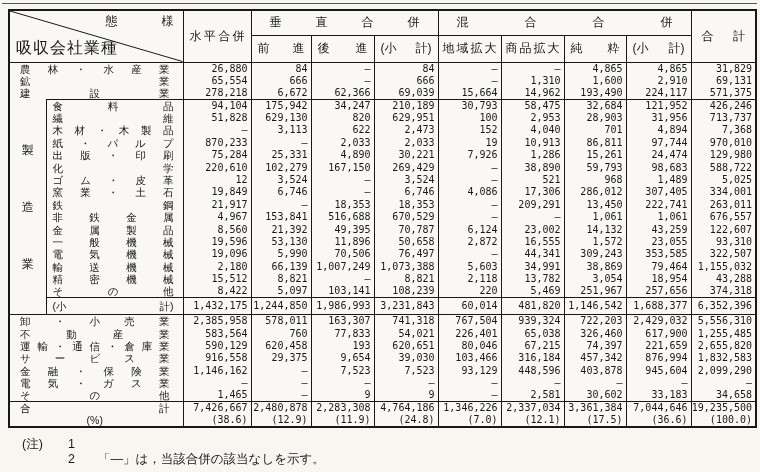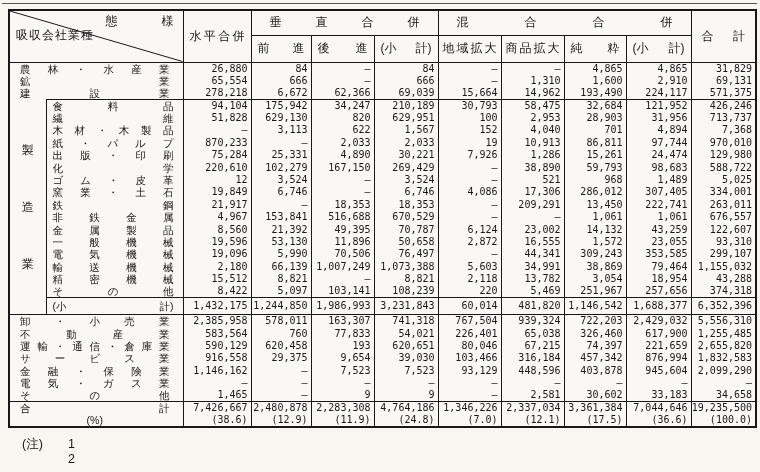--- a/index.html
+++ b/index.html
@@ -22,21 +22,21 @@
   td.lab{padding:0 13px 0 10px;}
   td.lab2{padding:0 9px 0 6px;}
   td.cc{text-align:center;}
   .jl{display:block;white-space:nowrap;}
   .jflex{display:flex;justify-content:space-between;}
   .hpad{padding:0 6px;}
   .gpad{padding:0 18px;}
   .corner{position:relative;}
   .diag{position:absolute;left:0;top:0;width:100%;height:100%;}
   .corner-top{position:absolute;top:4px;right:9px;width:68px;font-size:12px;}
-  .corner-bottom{position:absolute;left:6px;bottom:20px;font-size:12px;letter-spacing:1px;}
+  .corner-bottom{position:absolute;left:6px;bottom:8px;font-size:16px;letter-spacing:1px;}
   .vcell{position:relative;}
   .vlabel{position:absolute;left:0;top:0;right:0;bottom:0;display:flex;
           flex-direction:column;justify-content:space-evenly;align-items:center;
           font-size:12px;}
   .notes{position:absolute;left:22px;top:437px;font-size:12.5px;line-height:15px;}
   .note-row{display:flex;}
   .nmark{width:46px;}
   .nnum{width:30px;}
 </style>
 </head>
@@ -257,21 +257,21 @@
               <span>材</span>
               <span>・</span>
               <span>木</span>
               <span>製</span>
               <span>品</span>
             </div>
           </td>
           <td class="num">—</td>
           <td class="num">3,113</td>
           <td class="num">622</td>
-          <td class="num">1,567</td>
+          <td class="num">2,473</td>
           <td class="num">152</td>
           <td class="num">4,040</td>
           <td class="num">701</td>
           <td class="num">4,894</td>
           <td class="num">7,368</td>
         </tr>
         <tr>
           <td class="lab lab2">
             <div class="jl jflex">
               <span>紙</span>
@@ -452,21 +452,21 @@
             </div>
           </td>
           <td class="num">19,096</td>
           <td class="num">5,990</td>
           <td class="num">70,506</td>
           <td class="num">76,497</td>
           <td class="num">—</td>
           <td class="num">44,341</td>
           <td class="num">309,243</td>
           <td class="num">353,585</td>
-          <td class="num">299,107</td>
+          <td class="num">322,507</td>
         </tr>
         <tr>
           <td class="lab lab2">
             <div class="jl jflex">
               <span>輸</span>
               <span>送</span>
               <span>機</span>
               <span>械</span>
             </div>
           </td>
@@ -710,15 +710,16 @@
   </table>
 
   <div class="notes">
     <div class="note-row">
       <span class="nmark">(注)</span>
       <span class="nnum">1</span>
     </div>
     <div class="note-row">
       <span class="nmark"></span>
       <span class="nnum">2</span>
+      <span class="ntext">「—」は，当該合併の該当なしを示す。</span>
     </div>
   </div>
 </div>
 
 </body></html>

